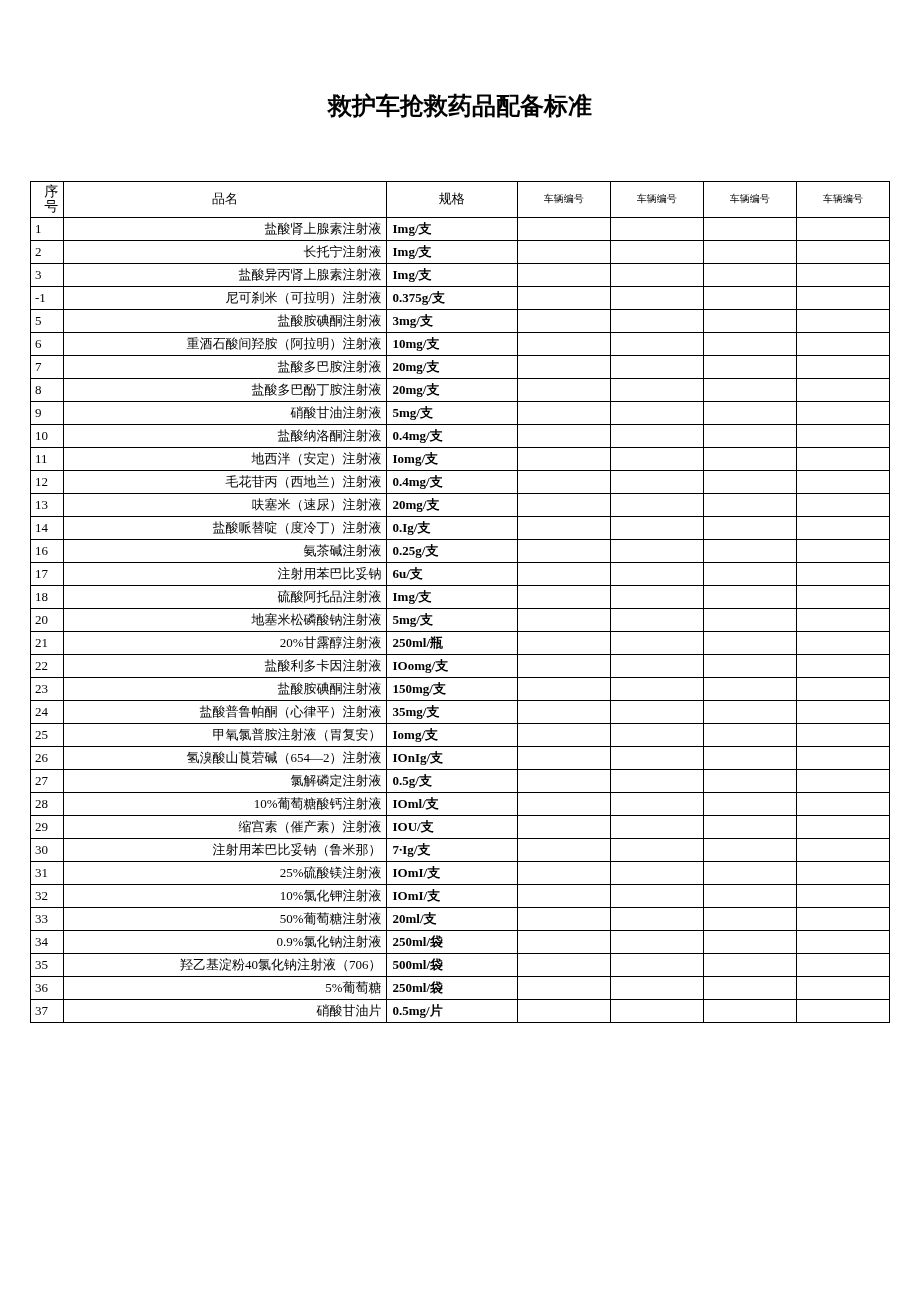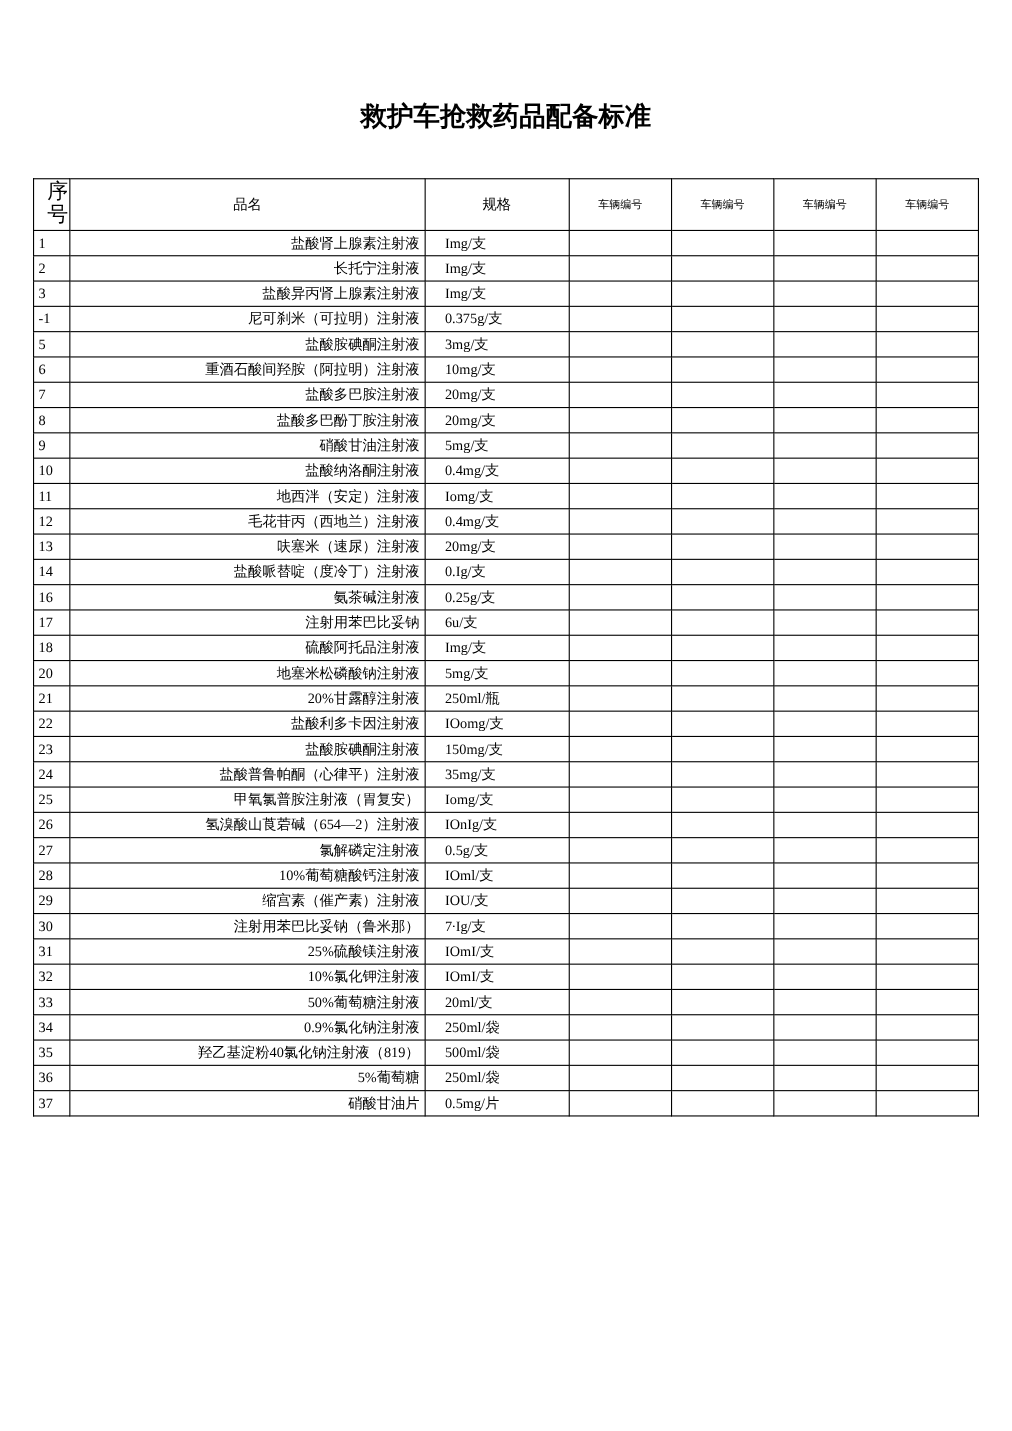--- a/index.html
+++ b/index.html
@@ -8,21 +8,21 @@
       margin: 0;
       padding: 90px 30px 30px 30px;
       background: #fff;
       color: #000;
       width: 920px;
     }
     .title {
       text-align: center;
       font-size: 24px;
       font-weight: bold;
-      margin-bottom: 40px;
+      margin-bottom: 59px;
     }
     table {
       border-collapse: collapse;
       width: 100%;
       table-layout: fixed;
     }
     th, td {
       border: 1px solid #000;
       padding: 2px 4px;
       font-size: 13px;
@@ -32,23 +32,23 @@
     th {
       font-weight: normal;
       text-align: center;
     }
     .col-seq { width: 28px; }
     .col-name { width: 270px; }
     .col-spec { width: 110px; text-align: center; }
     .col-veh { width: 78px; font-size: 10px; text-align: center; }
     td.seq { text-align: left; }
     td.name { text-align: right; }
-    td.spec { text-align: left; padding-left: 18px; }
+    td.spec { text-align: left; padding-left: 6px; font-weight: bold; }
     td.veh { }
-    .header-seq { font-size: 19px; line-height: 1.1; padding-left: 12px; }
+    .header-seq { font-size: 14px; line-height: 1.1; padding-left: 12px; }
   </style>
 </head>
 <body>
 
 <div class="title">救护车抢救药品配备标准</div>
 
 <table>
   <thead>
     <tr>
       <th class="col-seq header-seq">序号</th>
@@ -344,21 +344,21 @@
         <td class="seq col-seq">34</td>
         <td class="name col-name">0.9%氯化钠注射液</td>
         <td class="spec col-spec">250ml/袋</td>
         <td class="veh col-veh"></td>
         <td class="veh col-veh"></td>
         <td class="veh col-veh"></td>
         <td class="veh col-veh"></td>
       </tr>
       <tr>
         <td class="seq col-seq">35</td>
-        <td class="name col-name">羟乙基淀粉40氯化钠注射液（819）</td>
+        <td class="name col-name">羟乙基淀粉40氯化钠注射液（706）</td>
         <td class="spec col-spec">500ml/袋</td>
         <td class="veh col-veh"></td>
         <td class="veh col-veh"></td>
         <td class="veh col-veh"></td>
         <td class="veh col-veh"></td>
       </tr>
       <tr>
         <td class="seq col-seq">36</td>
         <td class="name col-name">5%葡萄糖</td>
         <td class="spec col-spec">250ml/袋</td>

